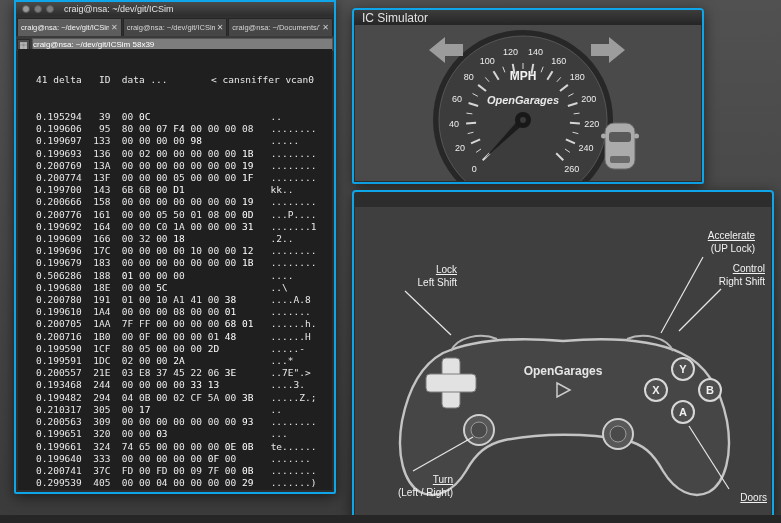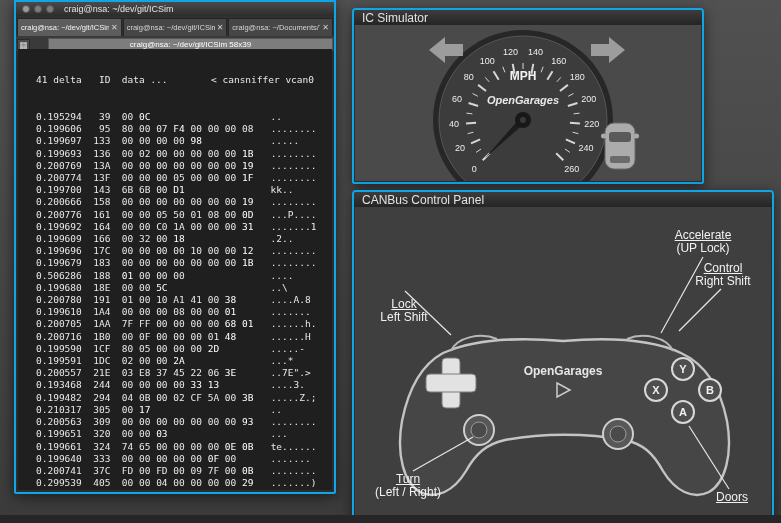--- a/index.html
+++ b/index.html
@@ -18,34 +18,34 @@
   .dot.d2{background:#7c7c7c;}
   .ttl-text{color:#e4e4e4;font-size:9px;margin-left:6px;white-space:nowrap;overflow:hidden;}
   .tabs{height:18px;background:#303030;display:flex;align-items:stretch;padding:2px 1px 0;gap:1px;}
   .tab{flex:1;display:flex;align-items:center;justify-content:space-between;background:#464646;color:#d5d5d5;
     font-size:7.5px;padding:0 3px;border:1px solid #262626;border-bottom:none;overflow:hidden;white-space:nowrap;min-width:0;}
   .tab.active{background:#5d5d5d;color:#f4f4f4;}
   .tab span{overflow:hidden;white-space:nowrap;}
   .tabx{color:#cfcfcf;font-size:8px;margin-left:2px;flex:0 0 auto;}
   .trow{height:14px;display:flex;align-items:center;background:#3a3a3a;padding:1px 1px 0;gap:2px;}
   .ticon{width:13px;height:11px;color:#d6d6d6;font-size:9px;line-height:11px;text-align:center;background:#4c4c4c;border:1px solid #2a2a2a;box-sizing:border-box;}
-  .ttitle{flex:1;height:12px;background:#7d7d7d;color:#ffffff;font-size:8px;line-height:12px;text-align:center;border:1px solid #575757;box-sizing:border-box;overflow:hidden;white-space:nowrap;margin-left:16px;}
+  .ttitle{flex:1;height:12px;background:#7d7d7d;color:#ffffff;font-size:8px;line-height:12px;text-align:left;border:1px solid #575757;box-sizing:border-box;overflow:hidden;white-space:nowrap;}
   .tbody{position:absolute;top:47px;bottom:2px;left:2px;right:2px;background:#1f1f1f;color:#e8e8e8;
     font-family:"DejaVu Sans Mono",monospace;font-size:9.5px;line-height:12.2px;white-space:pre;overflow:hidden;padding:1px 18px;}
   .thead{display:flex;justify-content:space-between;}
   .hb{font-weight:normal;color:#ffffff;}
   
   #ic{left:352px;top:8px;width:348px;height:172px;}
   #cp{left:352px;top:190px;width:418px;height:325px;}
   .wtl{height:15px;background:linear-gradient(#3c3c3c,#252525);color:#e2e2e2;font-size:12px;display:flex;align-items:center;padding:0 8px;border-radius:3px 3px 0 0;text-align:right;}
   .wbody{position:absolute;top:15px;left:1px;right:1px;bottom:1px;overflow:hidden;}
   #ic .wbody{background:#4a4a4a;}
   #cp .wbody{background:#3f3f3f;}
   
-  .cp-label{position:absolute;color:#f2f2f2;font-size:12px;line-height:13px;text-align:center;}
+  .cp-label{position:absolute;color:#f2f2f2;font-size:10px;line-height:13px;text-align:right;}
   .cp-label .l1{text-decoration:underline;}
 </style>
 </head>
 <body>
 
 <div class="window" id="terminal">
   <div class="ttl">
     <span class="dot"></span>
     <span class="dot d2"></span>
     <span class="dot d2"></span>
@@ -140,23 +140,20 @@
         <rect x="4" y="9" width="22" height="10" rx="3" fill="#5a5a5a"></rect>
         <rect x="5" y="33" width="20" height="7" rx="2" fill="#6a6a6a"></rect>
         <circle cx="-1.5" cy="13" r="2.5" fill="#ababab"></circle>
         <circle cx="31.5" cy="13" r="2.5" fill="#ababab"></circle>
       </g>
     </svg>
   </div>
 </div>
 
 <div class="window" id="cp">
-  <div class="wtl">
-    <span>CANBus Control Panel</span>
-  </div>
   <div class="wbody">
     <svg width="416" height="308" viewBox="0 0 416 308">
 
       <path d="M 88,146 C 120,132 160,130 208,134 C 256,130 296,132 326,146
            C 352,158 366,184 372,214 C 378,248 370,276 354,285
            C 338,293 320,284 308,264 C 298,246 288,237 270,233
            C 232,226 186,226 150,233 C 132,237 121,246 111,264
            C 99,284 81,293 65,285 C 49,276 41,248 47,214
            C 53,184 66,158 88,146 Z" fill="rgba(255,255,255,0.04)" stroke="#c4c4c4" stroke-width="2.4"></path>
       <path d="M 96,144 C 102,130 126,125 142,132" fill="none" stroke="#b8b8b8" stroke-width="2"></path>
@@ -191,21 +188,21 @@
       <line x1="374" y1="282" x2="334" y2="219" stroke="#e6e6e6" stroke-width="1.2"></line>
     <text x="328" y="166" text-anchor="middle" font-size="11" font-weight="bold" fill="#f0f0f0">Y</text>
         <text x="301" y="187" text-anchor="middle" font-size="11" font-weight="bold" fill="#f0f0f0">X</text>
         <text x="355" y="187" text-anchor="middle" font-size="11" font-weight="bold" fill="#f0f0f0">B</text>
         <text x="328" y="209" text-anchor="middle" font-size="11" font-weight="bold" fill="#f0f0f0">A</text>
       </svg>
     <div class="cp-label" style="left:296px;top:22px;width:104px;">
       <div class="l1">Accelerate</div>
       <div class="l2">(UP Lock)</div>
     </div>
-    <div class="cp-label" style="left:10px;top:56px;width:78px;margin-top:35px;">
+    <div class="cp-label" style="left:24px;top:56px;width:78px;">
       <div class="l1">Lock</div>
       <div class="l2">Left Shift</div>
     </div>
     <div class="cp-label" style="left:326px;top:55px;width:84px;">
       <div class="l1">Control</div>
       <div class="l2">Right Shift</div>
     </div>
     <div class="cp-label" style="left:8px;top:266px;width:90px;">
       <div class="l1">Turn</div>
       <div class="l2">(Left / Right)</div>

